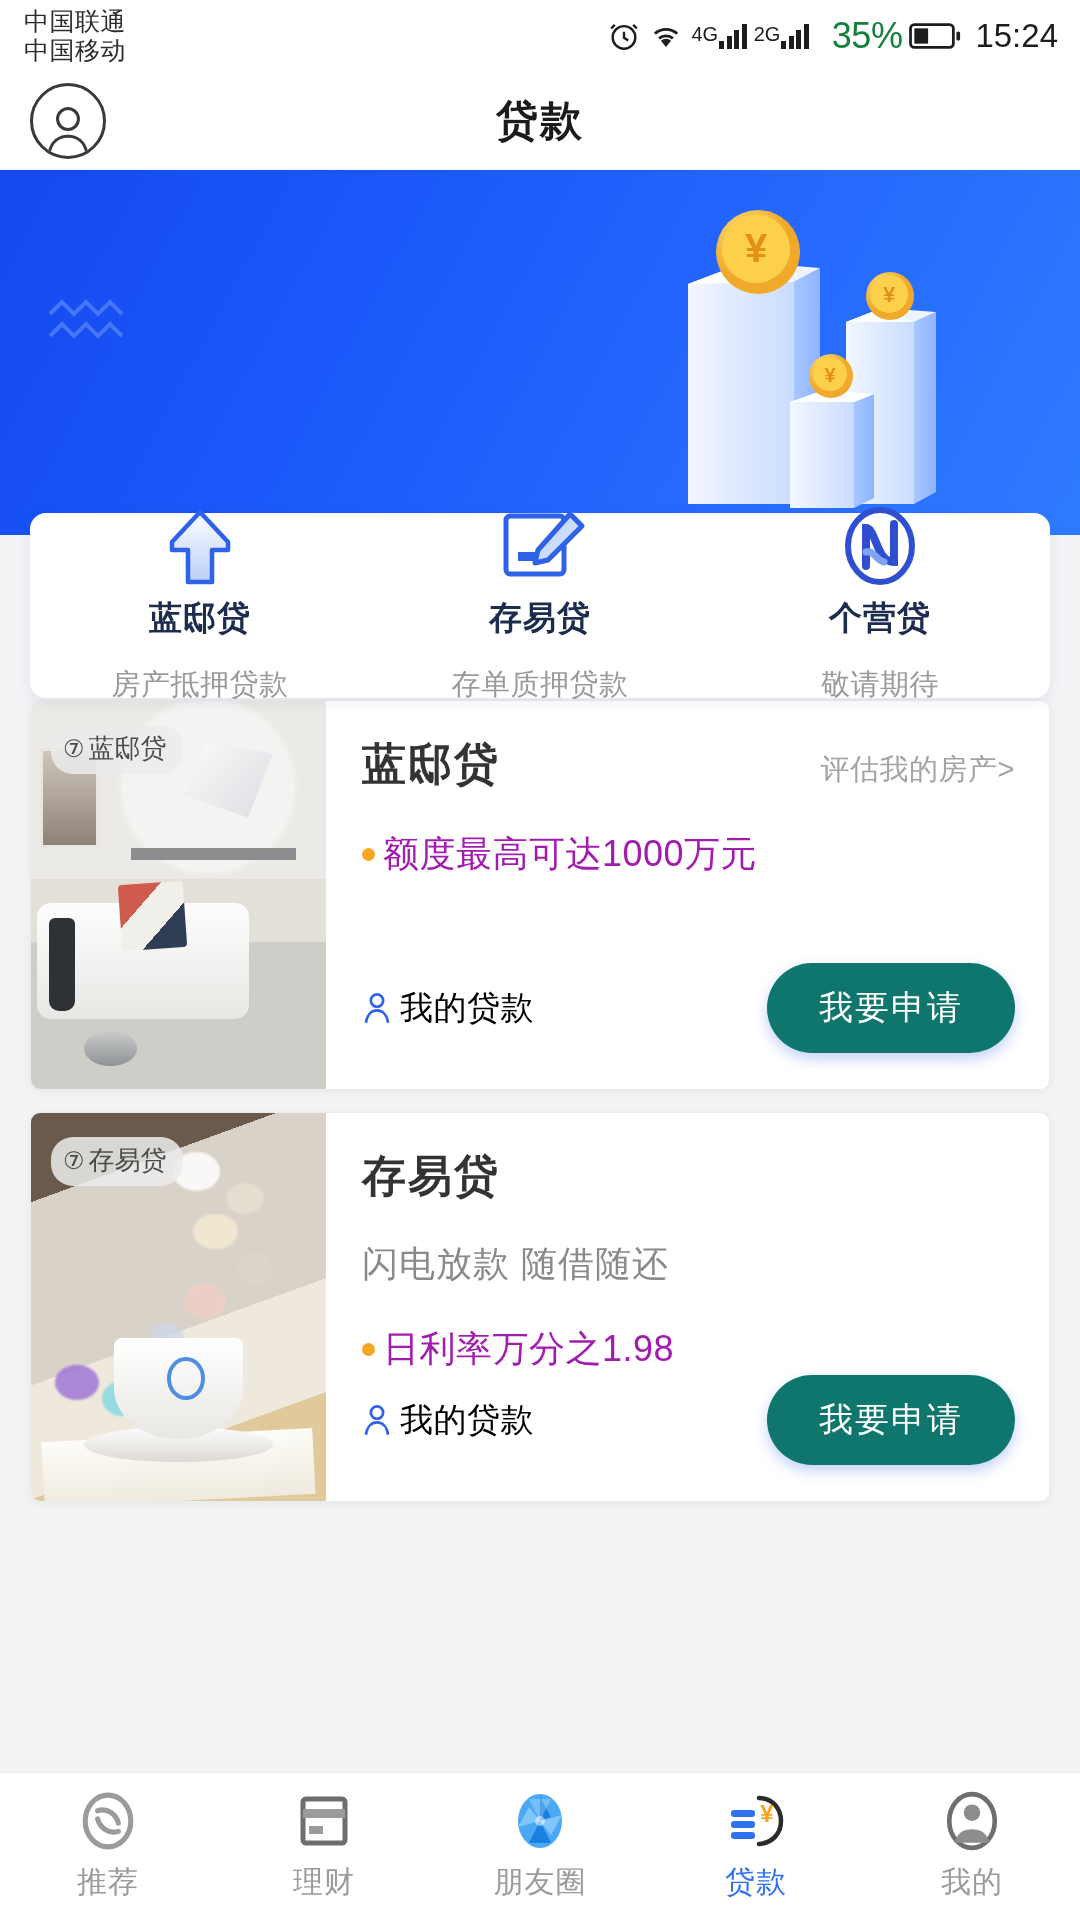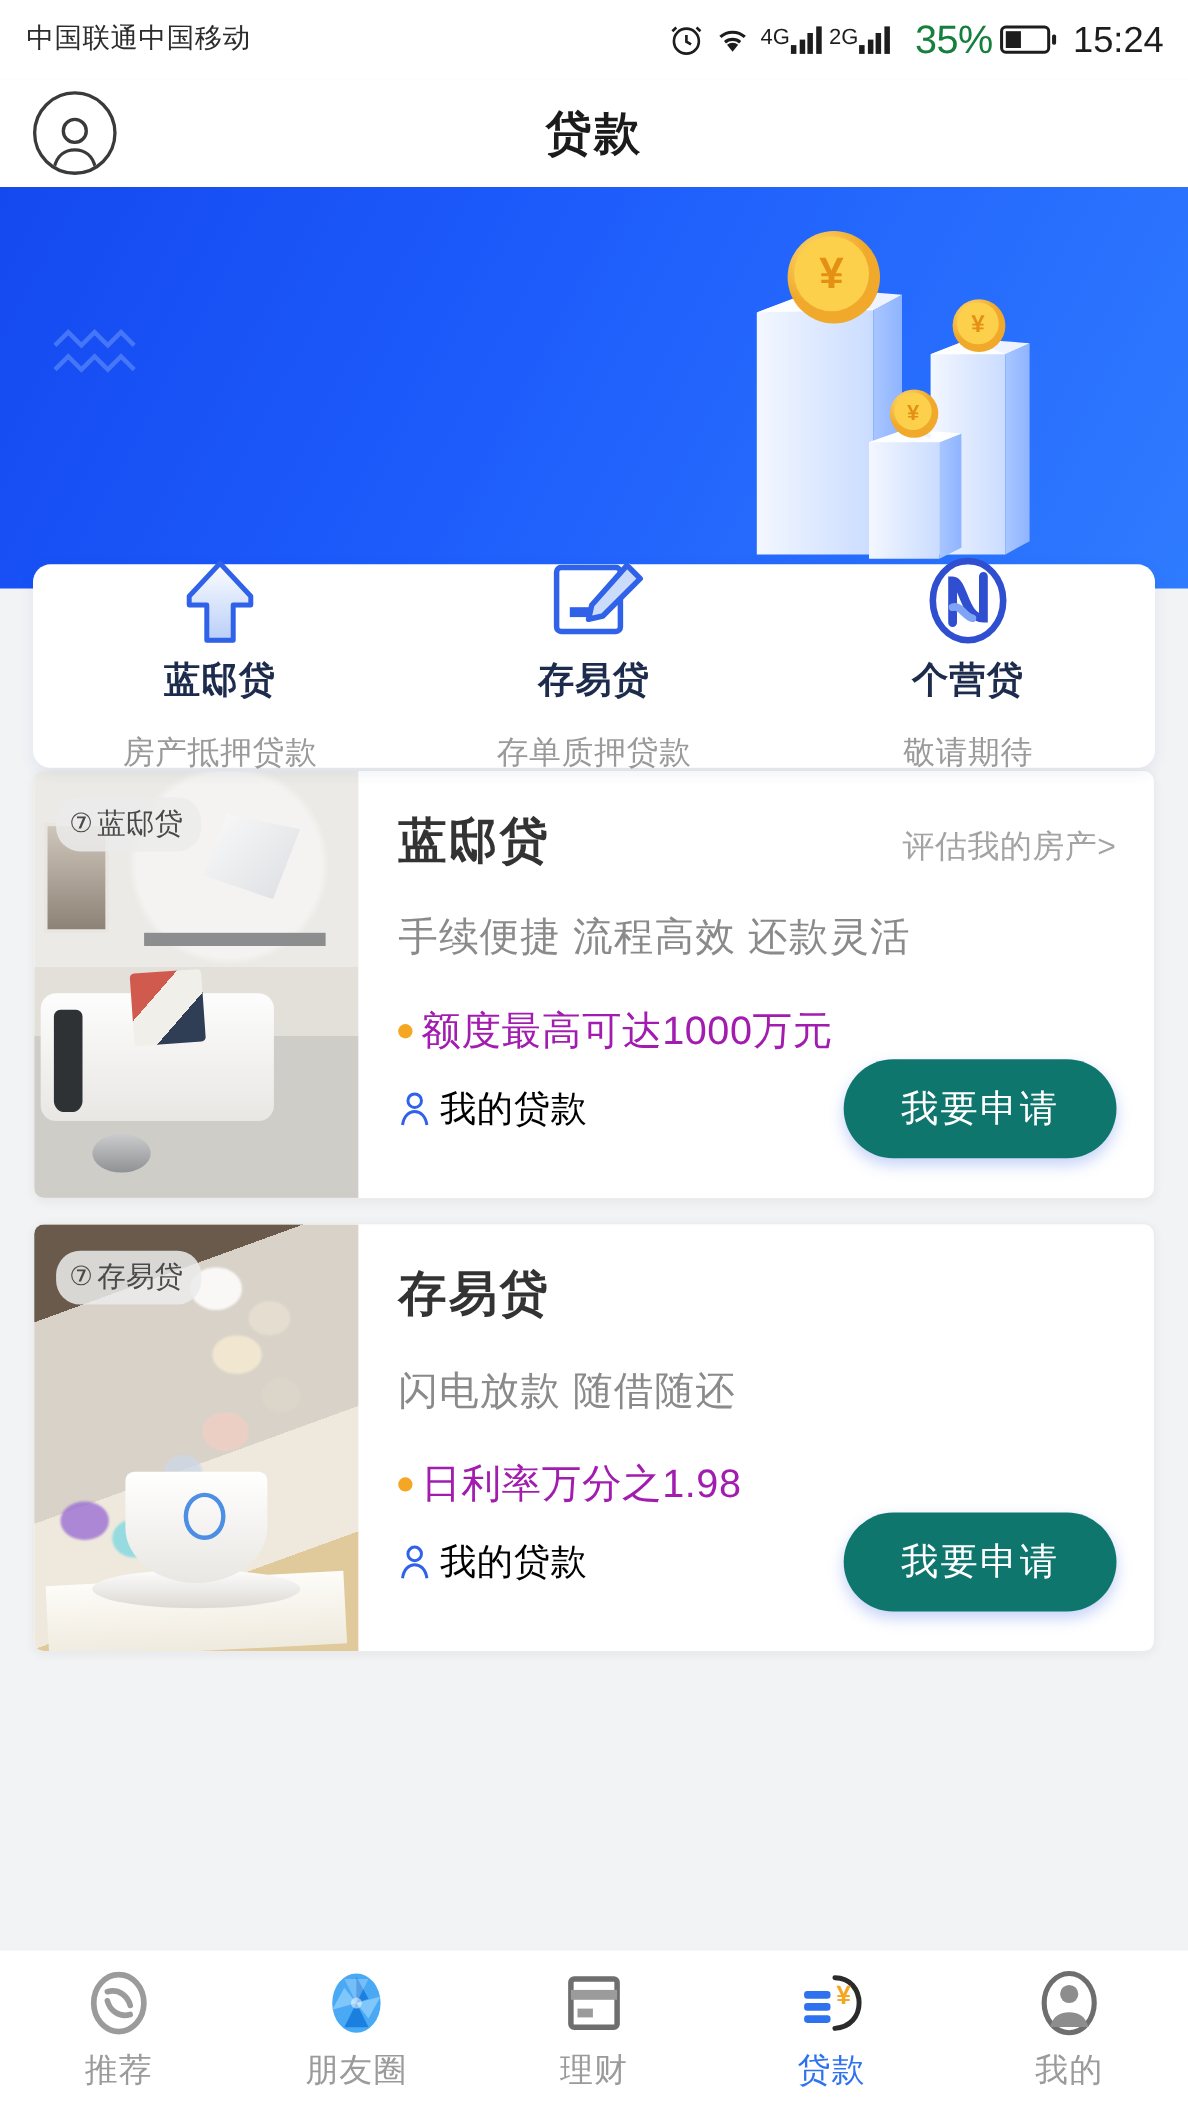--- a/index.html
+++ b/index.html
@@ -9,21 +9,21 @@
     background:#f2f3f5;
     overflow:hidden;
     position:relative;
   }
 
   
   .statusbar{
     height:72px; background:#ffffff; display:flex; align-items:center;
     justify-content:space-between; padding:0 22px 0 24px;
   }
-  .carriers{ display:flex; flex-direction:row; justify-content:center; line-height:1.18; }
+  .carriers{ display:flex; flex-direction:column; justify-content:center; line-height:1.18; }
   .carriers span{ font-size:25px; color:#2c2c2c; letter-spacing:.5px; }
   .sb-right{ display:flex; align-items:center; gap:7px; }
   .sb-right .ic{ display:block; }
   .battpct{ font-size:36px; color:#15803d; letter-spacing:-.5px; margin-left:16px;}
   .clock{ font-size:33px; color:#1d1d1d; letter-spacing:0px; margin-left:7px;}
   .gtag{ font-size:20px; color:#1d1d1d; }
   .bars{ display:flex; align-items:flex-end; gap:2.5px; height:26px;}
   .bars i{ width:5px; background:#1d1d1d; display:block;}
   .bars i:nth-child(1){height:8px} .bars i:nth-child(2){height:13px}
   .bars i:nth-child(3){height:19px} .bars i:nth-child(4){height:25px}
@@ -305,21 +305,20 @@
       <div class="thumb-badge">
         <span class="qmark">⑦</span>
         <span>蓝邸贷</span>
       </div>
     </div>
     <div class="card-body">
       <div class="cb-row1">
         <div class="cb-title">蓝邸贷</div>
         <div class="cb-link">评估我的房产&gt;</div>
       </div>
-      <div class="cb-desc">手续便捷 流程高效 还款灵活</div>
       <div class="cb-hl">
         <span class="dot"></span>
         <span>额度最高可达1000万元</span>
       </div>
       <div class="cb-row2">
         <div class="mine">
           <svg width="30" height="32" viewBox="0 0 24 26">
             <circle cx="12" cy="7" r="5" fill="none" stroke="#2f62e8" stroke-width="2.2"></circle>
             <path d="M3 25c1-7 5-10 9-10s8 3 9 10" fill="none" stroke="#2f62e8" stroke-width="2.2"></path>
           </svg>
@@ -383,44 +382,44 @@
       <svg width="58" height="58" viewBox="0 0 56 56">
         <ellipse cx="28" cy="28" rx="22" ry="25" fill="none" stroke="#9b9b9b" stroke-width="5"></ellipse>
         <path d="M18 18c10-3 18 4 20 12M38 38c-10 3-18-4-20-12" fill="none" stroke="#9b9b9b" stroke-width="5" stroke-linecap="round"></path>
       </svg>
     </div>
     <div class="tab-lb">推荐</div>
   </div>
 
   <div class="tab">
     <div class="tab-ico">
+      <svg width="58" height="56" viewBox="0 0 58 56">
+        <rect x="8" y="6" width="42" height="44" rx="3" fill="none" stroke="#6e6e6e" stroke-width="5"></rect>
+        <rect x="8" y="16" width="42" height="9" fill="#9b9b9b"></rect>
+        <rect x="14" y="33" width="14" height="8" fill="#9b9b9b"></rect>
+      </svg>
+    </div>
+    <div class="tab-lb">理财</div>
+  </div>
+
+  <div class="tab">
+    <div class="tab-ico">
       <svg width="58" height="60" viewBox="0 0 58 60">
         <ellipse cx="29" cy="30" rx="22" ry="27" fill="#49a9f5"></ellipse>
         <path d="M29 6 40 26 29 30z" fill="#1b7fe0"></path>
         <path d="M51 24 40 44 29 30z" fill="#7fc6fa"></path>
         <path d="M40 52 18 52 29 30z" fill="#1b7fe0"></path>
         <path d="M7 36 18 16 29 30z" fill="#7fc6fa"></path>
         <path d="M18 8 40 8 29 30z" fill="#ffffff" opacity=".25"></path>
         <ellipse cx="29" cy="30" rx="5" ry="5" fill="#ffffff" opacity=".5"></ellipse>
       </svg>
     </div>
     <div class="tab-lb">朋友圈</div>
   </div>
 
-  <div class="tab">
-    <div class="tab-ico">
-      <svg width="58" height="56" viewBox="0 0 58 56">
-        <rect x="8" y="6" width="42" height="44" rx="3" fill="none" stroke="#6e6e6e" stroke-width="5"></rect>
-        <rect x="8" y="16" width="42" height="9" fill="#9b9b9b"></rect>
-        <rect x="14" y="33" width="14" height="8" fill="#9b9b9b"></rect>
-      </svg>
-    </div>
-    <div class="tab-lb">理财</div>
-  </div>
-
   <div class="tab active">
     <div class="tab-ico">
       <svg width="62" height="58" viewBox="0 0 62 58">
         <path d="M34 6c14 0 22 11 22 23s-8 22-22 23" fill="none" stroke="#2b2b2b" stroke-width="4.5" stroke-linecap="round"></path>
         <rect x="6" y="18" width="24" height="7" rx="3" fill="#2f72ef"></rect>
         <rect x="6" y="29" width="24" height="7" rx="3" fill="#2f72ef"></rect>
         <rect x="6" y="40" width="24" height="7" rx="3" fill="#2f72ef"></rect>
         <text x="42" y="30" font-size="24" font-family="Liberation Sans, sans-serif" text-anchor="middle" fill="#f5a623" font-weight="bold">¥</text>
       </svg>
     </div>

